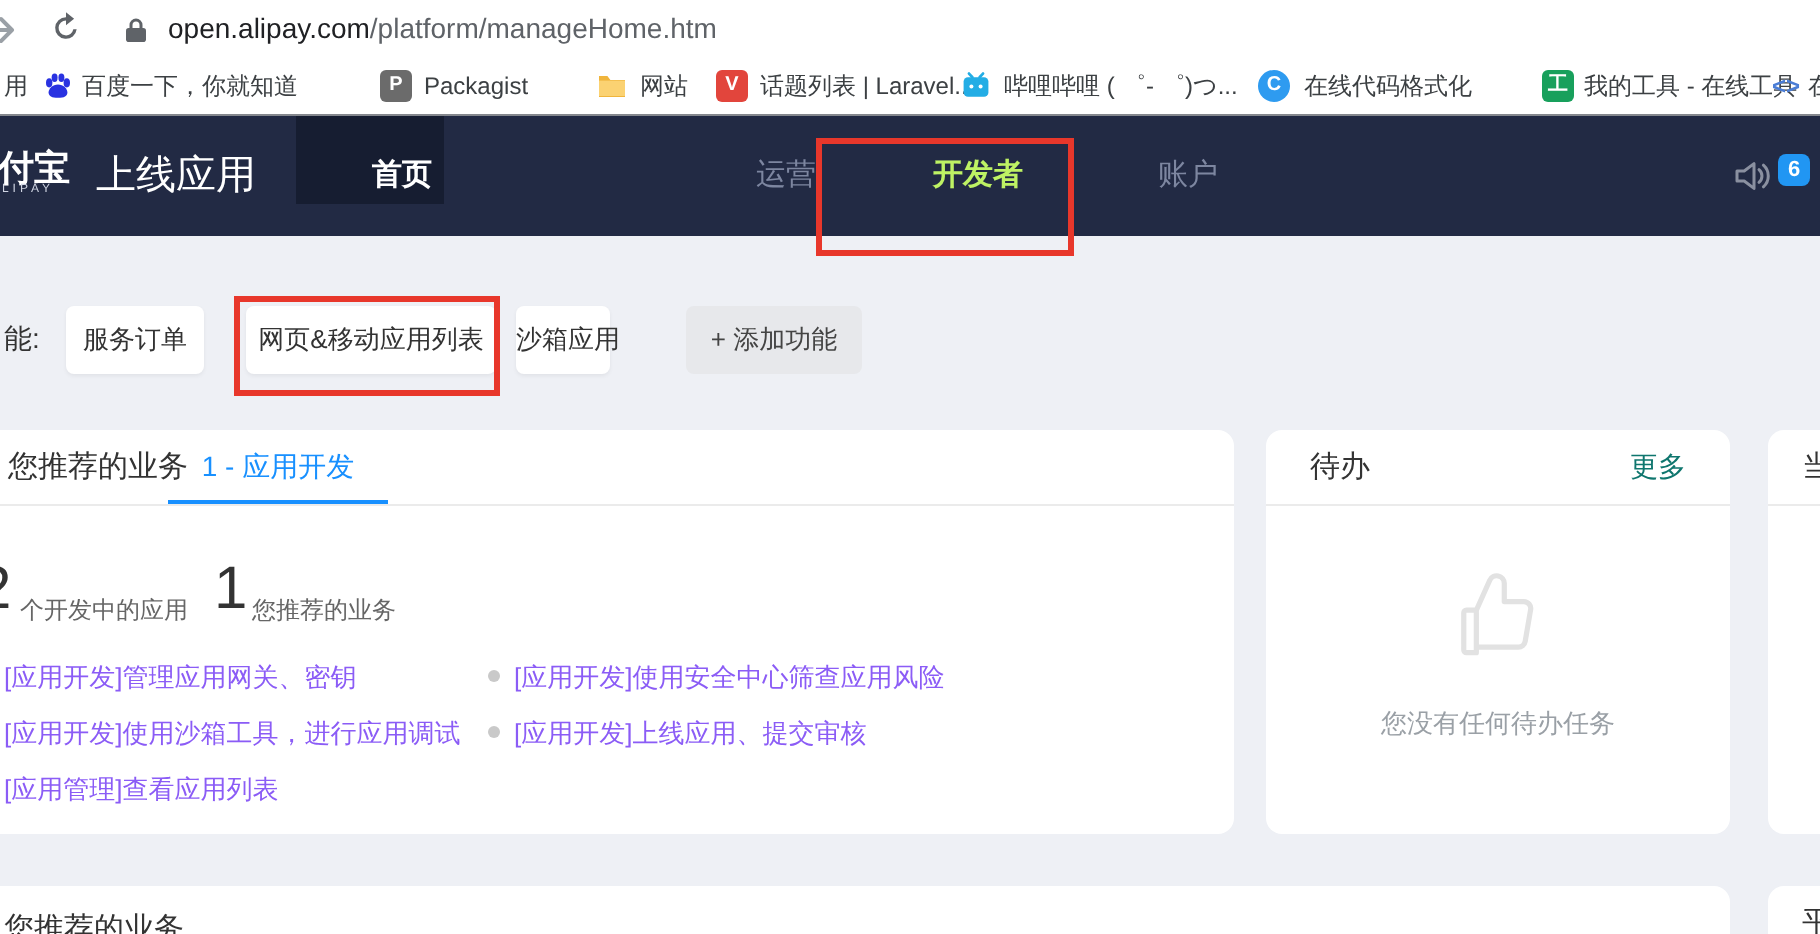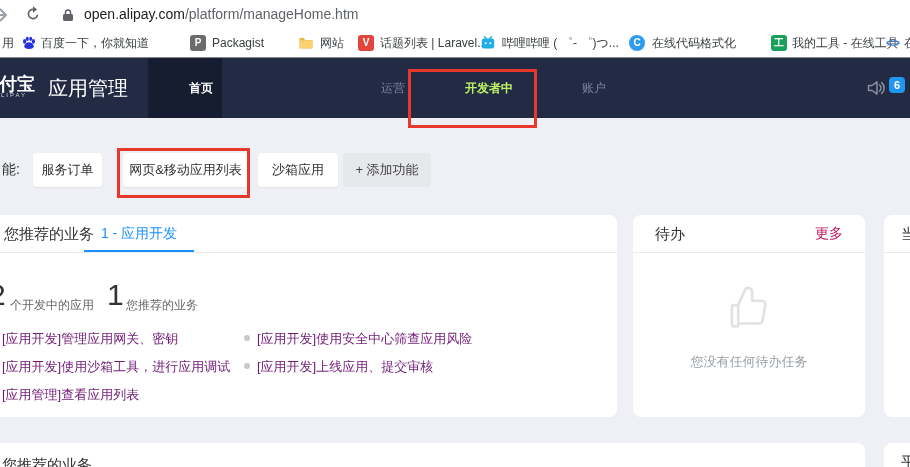--- a/index.html
+++ b/index.html
@@ -20,45 +20,45 @@
   
   .bm { position:absolute; top:30px; height:27px; line-height:27px; font-size:12px; color:#3c4043; white-space:nowrap; }
   .bm-icon { position:absolute; top:35px; width:16px; height:16px; }
   .badge-ic { display:block; width:16px; height:16px; border-radius:3px; color:#fff; font-size:10px; font-weight:bold; text-align:center; line-height:16px; }
   .round-ic { border-radius:50%; }
   
   .topnav { position:absolute; left:0; top:58px; width:910px; height:60px; background:#222a44; }
   .logo-cn { position:absolute; left:-19px; top:14px; font-size:18px; font-weight:bold; color:#fff; letter-spacing:0; }
   .logo-sub { position:absolute; left:-16px; top:34px; width:54px; text-align:center; font-size:6px; letter-spacing:2px; color:#cfd4e2; }
   .logo-title { position:absolute; left:48px; top:0; height:60px; line-height:60px; font-size:20px; color:#fff; font-weight:500; }
-  .nav-item { position:absolute; top:0; height:60px; line-height:60px; text-align:center; font-size:12px; color:#7d86a0; cursor:pointer;padding-left:32px; }
+  .nav-item { position:absolute; top:0; height:44px; line-height:60px; text-align:center; font-size:15px; color:#7d86a0; cursor:pointer;padding-left:32px; }
   .nav-item.active { background:#161d31; color:#fff; font-weight:bold; }
   .nav-item.hl { color:#bef264; font-weight:bold; }
   .speaker { position:absolute; left:866px; top:21px; }
   .noti-badge { position:absolute; left:889px; top:19px; width:16px; height:16px; background:#2196f3; border-radius:4px; color:#fff; font-size:11px; font-weight:bold; text-align:center; line-height:16px; }
   
   .content { position:absolute; left:0; top:118px; width:910px; height:349px; background:#eef0f5; }
   .fn-label { position:absolute; left:2px; top:161px; font-size:14px; color:#333; }
   .btn { position:absolute; top:153px; height:34px; line-height:34px; text-align:center; font-size:13px; color:#333;
          background:#fff; border-radius:4px; box-shadow:0 1px 2px rgba(0,0,0,.06); cursor:pointer; white-space:nowrap; }
   .btn.gray { background:#e7e8eb; box-shadow:none; color:#444; }
   .card { position:absolute; background:#fff; border-radius:8px; }
   .card-divider { position:absolute; left:0; right:0; top:37px; height:1px; background:#ebebeb; }
   .card-title { position:absolute; top:0; height:37px; line-height:37px; font-size:15px; color:#333; }
   
   #progress-card { left:-20px; top:215px; width:637px; height:202px; border-radius:8px; }
   .tab-active { position:absolute; left:104px; top:0; width:110px; height:37px; line-height:37px; text-align:center;
                 font-size:14px; color:#1890ff; border-bottom:2px solid #1890ff; cursor:pointer; }
   .stat-num { position:absolute; top:64px; font-size:30px; line-height:32px; color:#333; }
   .stat-label { position:absolute; top:82px; font-size:12px; color:#666; }
-  .task { position:absolute; font-size:13px; color:#701a75; white-space:nowrap; }
+  .task { position:absolute; font-size:13px; color:#8b5cf6; white-space:nowrap; }
   .task-dot { position:absolute; width:6px; height:6px; border-radius:50%; background:#c9c9c9; }
   
   #todo-card { left:633px; top:215px; width:232px; height:202px; }
-  .more-link { position:absolute; right:22px; top:0; height:37px; line-height:37px; font-size:14px; color:#be185d; cursor:pointer; }
+  .more-link { position:absolute; right:22px; top:0; height:37px; line-height:37px; font-size:14px; color:#0f766e; cursor:pointer; }
   .thumb { position:absolute; left:50%; top:68px; transform:translateX(-50%); }
   .empty-text { position:absolute; left:0; right:0; top:138px; text-align:center; font-size:13px; color:#9aa0a6; }
   
   #right-card { left:884px; top:215px; width:26px; height:202px; border-radius:8px 0 0 8px; overflow:hidden; }
   #right-card .card-title { left:17px; }
   #recommend-card { left:-20px; top:443px; width:885px; height:40px; border-radius:8px 8px 0 0; }
   #recommend-card .card-title { left:22px; height:40px; line-height:44px; }
   #bottom-right-card { left:884px; top:443px; width:26px; height:24px; border-radius:8px 0 0 0; overflow:hidden; }
   #bottom-right-card .card-title { left:17px; height:24px; line-height:38px; }
   
@@ -143,21 +143,21 @@
 
     <span class="bm" style="left:886px; color:#4a7dd6; font-weight:bold;">&lt;&gt;</span>
     <span class="bm" style="left:904px;">在</span>
 
     <div class="chrome-line"></div>
   </div>
 
   <div class="topnav">
     <span class="logo-cn">支付宝</span>
     <span class="logo-sub">ALIPAY</span>
-    <span class="logo-title">应用管理</span>
+    <span class="logo-title">上线应用</span>
 
     <div class="nav-item active" style="left:148px; width:74px;">首页</div>
     <div class="nav-item" style="left:344px; width:66px;">运营中心</div>
     <div class="nav-item hl" style="left:433px; width:80px;">开发者中心</div>
     <div class="nav-item" style="left:545px; width:66px;">账户中心</div>
 
     <span class="speaker">
       <svg width="20" height="18" viewBox="0 0 20 18">
           <path d="M2.5 6.5h3.6L11 2.8v12.4L6.1 11.5H2.5z" fill="none" stroke="#8a90a0" stroke-width="1.5" stroke-linejoin="round"></path>
           <path d="M13.5 5.8a4.2 4.2 0 0 1 0 6.4" stroke="#8a90a0" stroke-width="1.5" fill="none" stroke-linecap="round"></path>
@@ -165,21 +165,21 @@
         </svg>
     </span>
     <span class="noti-badge">6</span>
   </div>
 
   <div class="content"></div>
 
   <span class="fn-label">能:</span>
   <div class="btn" style="left:33px; width:69px;">服务订单</div>
   <div class="btn" style="left:123px; width:125px;">网页&amp;移动应用列表</div>
-  <div class="btn" style="left:258px; width:80px;">沙箱应用</div>
+  <div class="btn" style="left:258px; width:47px;">沙箱应用</div>
   <div class="btn gray" style="left:343px; width:88px;">+ 添加功能</div>
 
   <div class="card" id="progress-card">
     <span class="card-title" style="left:24px;">您推荐的业务</span>
     <div class="tab-active">1 - 应用开发</div>
     <div class="card-divider"></div>
 
     <span class="stat-num" style="left:9px;">2</span>
     <span class="stat-label" style="left:30px;">个开发中的应用</span>
     <span class="stat-num" style="left:127px;">1</span>

